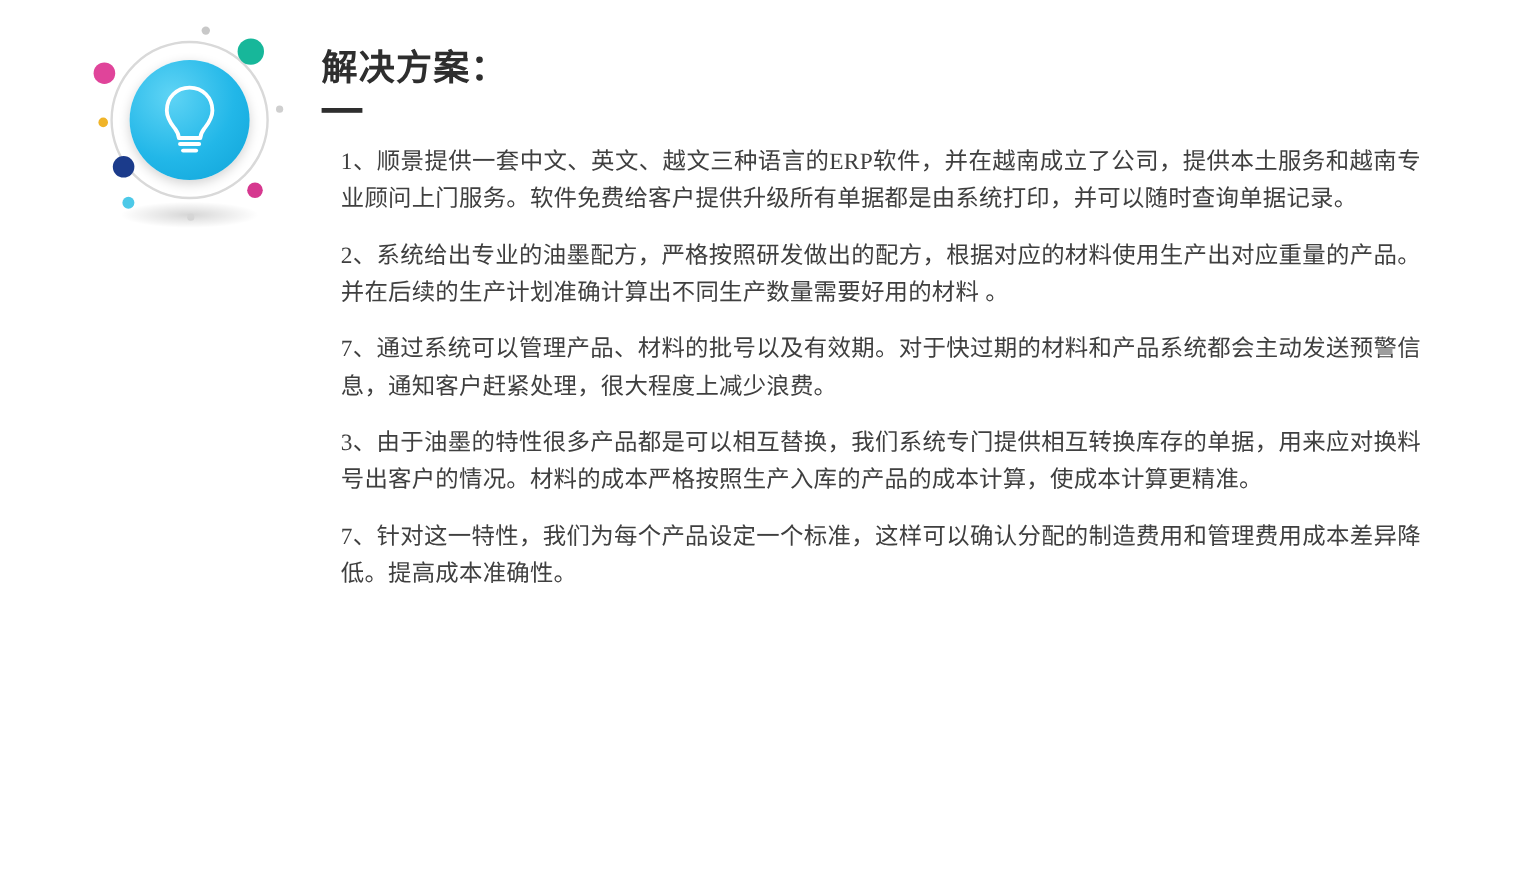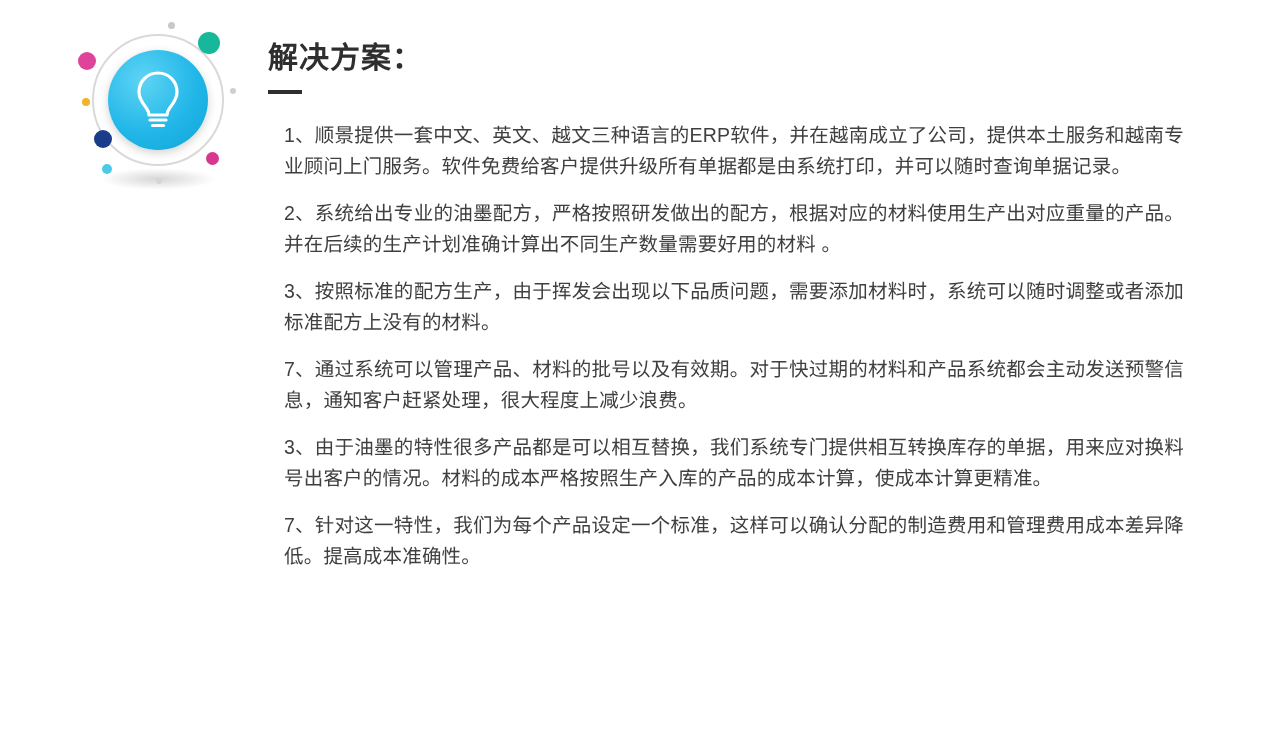--- a/index.html
+++ b/index.html
@@ -12,20 +12,21 @@
     background: #ffffff;
     font-family: "Liberation Sans", "DejaVu Sans", sans-serif;
     color: #3c3c3c;
     overflow: hidden;
   }
   .slide {
     position: relative;
     width: 1144px;
     height: 737px;
     box-sizing: border-box;
+    font-family: Liberation Serif, serif;
   }
 
   
   .icon-cluster {
     position: absolute;
     left: 60px;
     top: 18px;
     width: 200px;
     height: 180px;
   }
@@ -144,20 +145,19 @@
     <div class="dot gray3"></div>
   </div>
 
   <div class="content">
     <h1 class="title">解决方案：</h1>
     <div class="rule"></div>
 
     <div class="body-list">
       <p class="para">1、顺景提供一套中文、英文、越文三种语言的ERP软件，并在越南成立了公司，提供本土服务和越南专业顾问上门服务。软件免费给客户提供升级所有单据都是由系统打印，并可以随时查询单据记录。</p>
       <p class="para">2、系统给出专业的油墨配方，严格按照研发做出的配方，根据对应的材料使用生产出对应重量的产品。并在后续的生产计划准确计算出不同生产数量需要好用的材料 。</p>
-      <p class="para">3、按照标准的配方生产，由于挥发会出现以下品质问题，需要添加材料时，系统可以随时调整或者添加标准配方上没有的材料。</p>
       <p class="para">7、通过系统可以管理产品、材料的批号以及有效期。对于快过期的材料和产品系统都会主动发送预警信息，通知客户赶紧处理，很大程度上减少浪费。</p>
       <p class="para">3、由于油墨的特性很多产品都是可以相互替换，我们系统专门提供相互转换库存的单据，用来应对换料号出客户的情况。材料的成本严格按照生产入库的产品的成本计算，使成本计算更精准。</p>
       <p class="para">7、针对这一特性，我们为每个产品设定一个标准，这样可以确认分配的制造费用和管理费用成本差异降低。提高成本准确性。</p>
     </div>
   </div>
 
 </div>
 
 </body></html>

